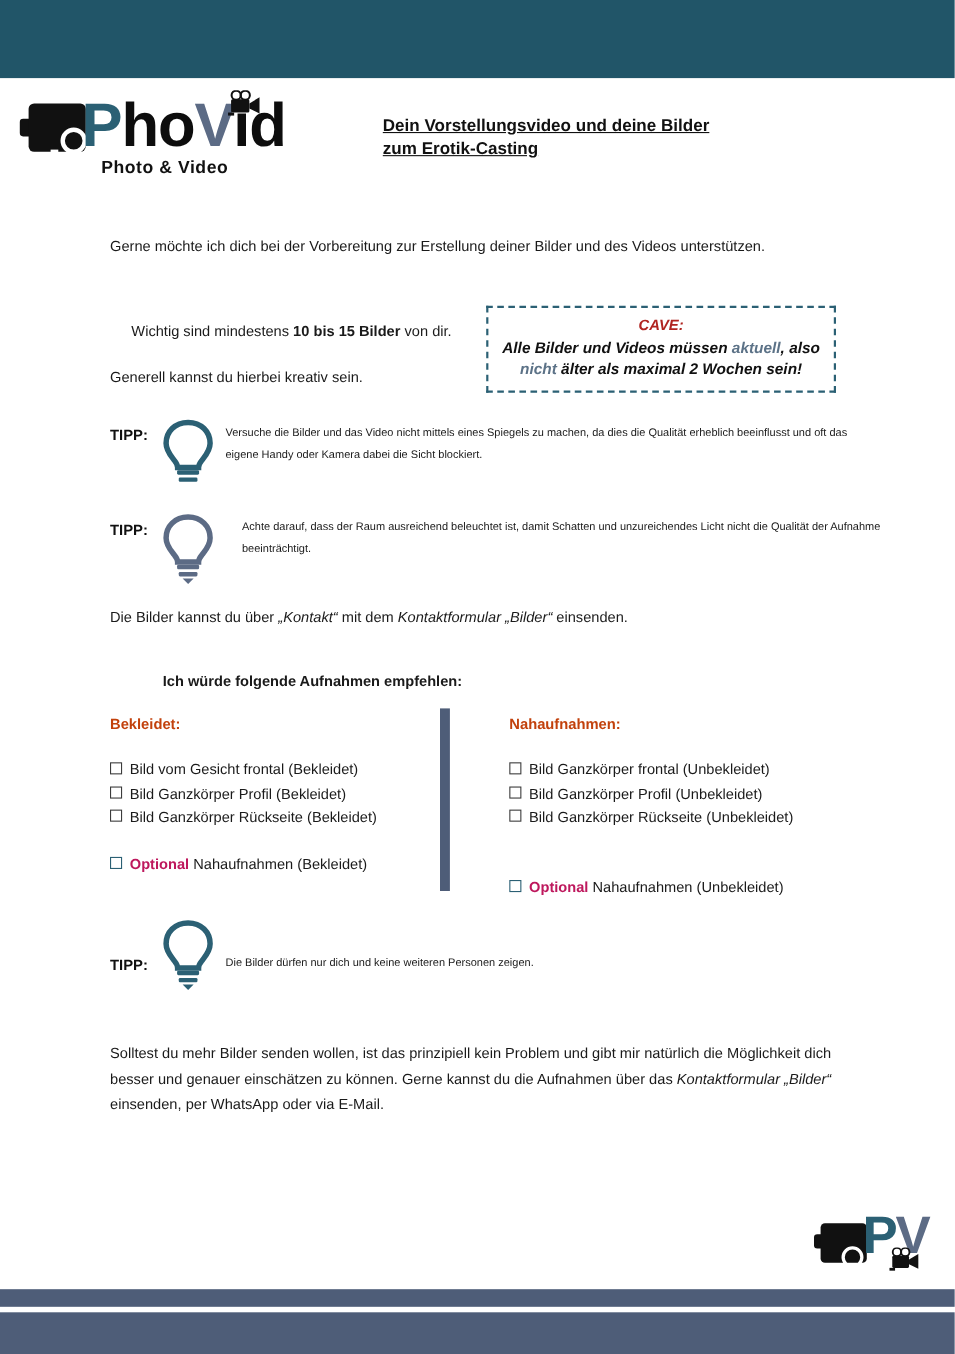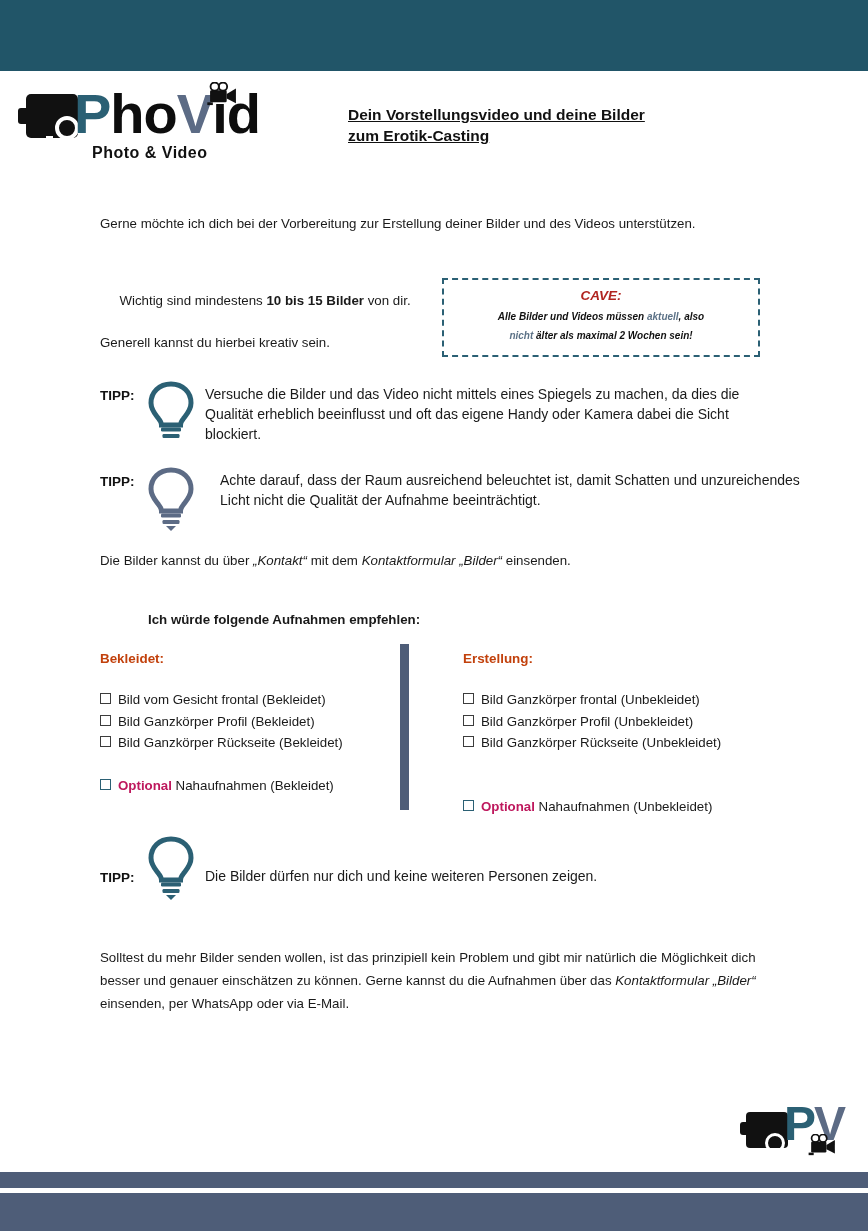--- a/index.html
+++ b/index.html
@@ -82,33 +82,33 @@
     position:absolute; left:442px; top:278px; width:318px; height:79px;
     border:2.5px dashed #2b6074;
     text-align:center;
     padding-top:7px;
   }
   .cave-title {
     font-size:13.5px; font-weight:bold; font-style:italic; color:#b02420;
     line-height:18px;
   }
   .cave-body {
-    font-size:10px; font-weight:bold; font-style:italic; color:#111;
+    font-size:14px; font-weight:bold; font-style:italic; color:#111;
     line-height:19px; margin-top:2px;
   }
   .accent { color:#5c7287; }
 
   
   .tip { position:absolute; }
   .tip-label {
     position:absolute; left:0; font-size:13.5px; font-weight:bold; color:#111;
   }
   .bulb { position:absolute; }
   .tip-text {
-    position:absolute; font-size:14px; line-height:20px; color:#1a1a1a;
+    position:absolute; font-size:10px; line-height:20px; color:#1a1a1a;
   }
 
   
   .col-head {
     position:absolute; font-size:13.4px; font-weight:bold; color:#c2410c;
   }
   .check-list { position:absolute; font-size:13.3px; line-height:21.5px; }
   .check-item { display:flex; align-items:flex-start; gap:7px; white-space:nowrap; }
   .cbox {
     display:inline-block; width:11px; height:11px;
@@ -231,21 +231,21 @@
     <div class="check-item">
         <span class="cbox"></span>
         <span>Bild Ganzkörper Rückseite (Bekleidet)</span>
       </div>
     <div class="check-item" style="margin-top:21px;">
         <span class="cbox teal"></span>
         <span><span class="opt-word">Optional</span><span> Nahaufnahmen (Bekleidet)</span></span>
       </div>
   </div>
 
-  <div class="col-head" style="left:463px; top:651px;">Erstellung:</div>
+  <div class="col-head" style="left:463px; top:651px;">Nahaufnahmen:</div>
   <div class="check-list" style="left:463px; top:689px; width:320px;">
     <div class="check-item">
         <span class="cbox"></span>
         <span>Bild Ganzkörper frontal (Unbekleidet)</span>
       </div>
     <div class="check-item">
         <span class="cbox"></span>
         <span>Bild Ganzkörper Profil (Unbekleidet)</span>
       </div>
     <div class="check-item">

